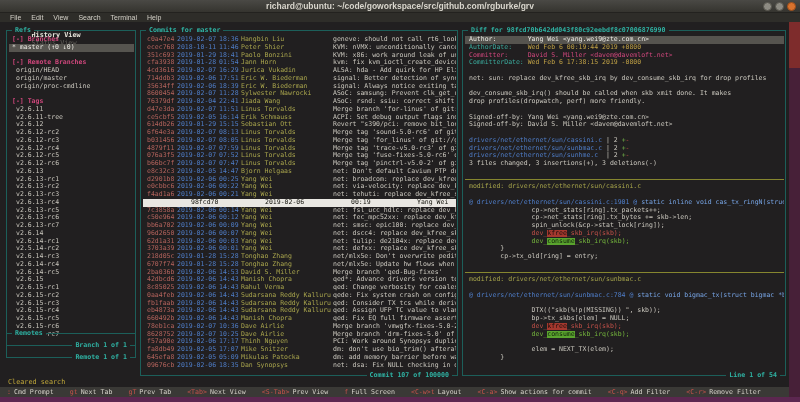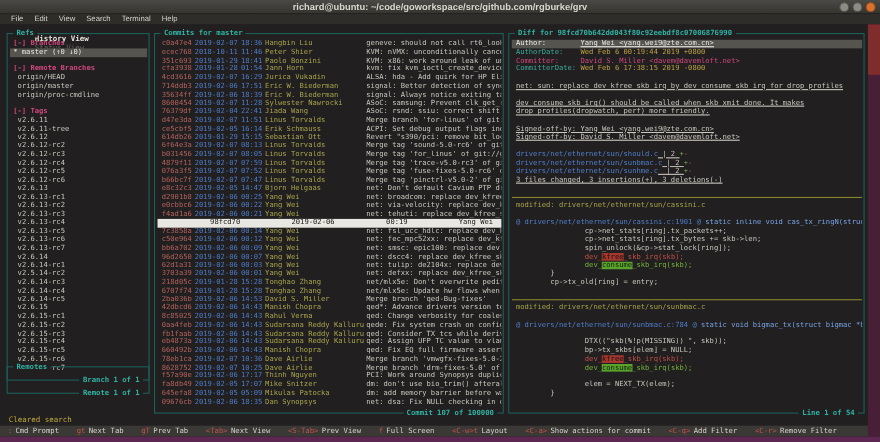--- a/index.html
+++ b/index.html
@@ -57,21 +57,21 @@
   .c-sum{color:var(--text);}
   .crow{padding-left:4px;}
   .crow.sel{background:var(--selbg);}
   .crow.sel span{color:var(--seltext);margin-left:44px;}
 
   
   .drow{padding-left:4px;}
   .drow.isel{background:var(--iselbg);}
   .drow.isel span{color:var(--iseltext);}
   .seg-label{color:var(--label);}
-  .seg-val{color:var(--text);text-decoration:underline;}
+  .seg-val{color:var(--text);}
   .seg-date{color:var(--date);}
   .seg-committer{color:var(--pink);}
   .seg-path{color:var(--blue);}
   .seg-plus{color:var(--plus);}
   .seg-minus{color:var(--del);}
   .seg-mod{color:var(--mod);}
   .seg-hunk{color:var(--blue);}
   .seg-hunkfn{color:var(--hunkfn);}
   .seg-ctx{color:var(--text);}
   .seg-del{color:var(--del);}
@@ -234,21 +234,21 @@
           <div class="trow drow"><span class="seg-label">CommitterDate: </span><span class="seg-date">Wed Feb 6 17:38:15 2019 -0800</span></div>
           <div class="trow drow"> </div>
           <div class="trow drow"><span class="seg-val">net: sun: replace dev_kfree_skb_irq by dev_consume_skb_irq for drop profiles</span></div>
           <div class="trow drow"> </div>
           <div class="trow drow"><span class="seg-val">dev_consume_skb_irq() should be called when skb xmit done. It makes</span></div>
           <div class="trow drow"><span class="seg-val">drop profiles(dropwatch, perf) more friendly.</span></div>
           <div class="trow drow"> </div>
           <div class="trow drow"><span class="seg-val">Signed-off-by: Yang Wei &lt;yang.wei9@zte.com.cn&gt;</span></div>
           <div class="trow drow"><span class="seg-val">Signed-off-by: David S. Miller &lt;davem@davemloft.net&gt;</span></div>
           <div class="trow drow"> </div>
-          <div class="trow drow"><span class="seg-path">drivers/net/ethernet/sun/should.c</span><span class="seg-val"> | 2 </span><span class="seg-plus">+</span><span class="seg-minus">-</span></div>
+          <div class="trow drow"><span class="seg-path">drivers/net/ethernet/sun/cassini.c</span><span class="seg-val"> | 2 </span><span class="seg-plus">+</span><span class="seg-minus">-</span></div>
           <div class="trow drow"><span class="seg-path">drivers/net/ethernet/sun/sunbmac.c</span><span class="seg-val"> | 2 </span><span class="seg-plus">+</span><span class="seg-minus">-</span></div>
           <div class="trow drow"><span class="seg-path">drivers/net/ethernet/sun/sunhme.c</span><span class="seg-val">  | 2 </span><span class="seg-plus">+</span><span class="seg-minus">-</span></div>
           <div class="trow drow"><span class="seg-val">3 files changed, 3 insertions(+), 3 deletions(-)</span></div>
           <div class="trow drow"> </div>
           <div class="trow drow rule"></div>
           <div class="trow drow"><span class="seg-mod">modified: drivers/net/ethernet/sun/cassini.c</span></div>
           <div class="trow drow"> </div>
           <div class="trow drow"><span class="seg-hunk">@ drivers/net/ethernet/sun/cassini.c:1901 @ </span><span class="seg-hunkfn">static inline void cas_tx_ringN(struct</span></div>
           <div class="trow drow"><span class="seg-ctx">                cp-&gt;net_stats[ring].tx_packets++;</span></div>
           <div class="trow drow"><span class="seg-ctx">                cp-&gt;net_stats[ring].tx_bytes += skb-&gt;len;</span></div>

